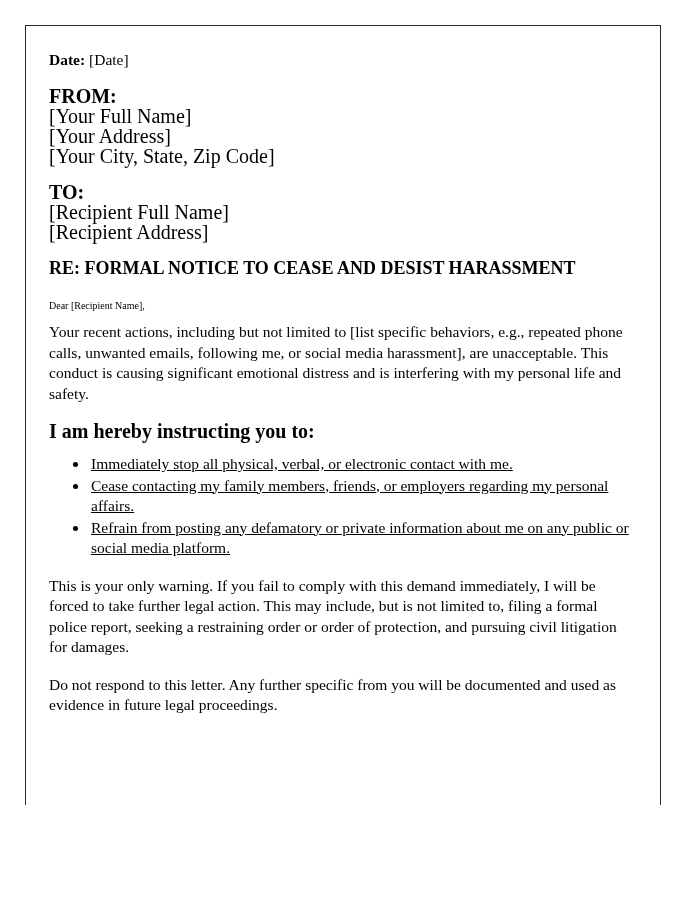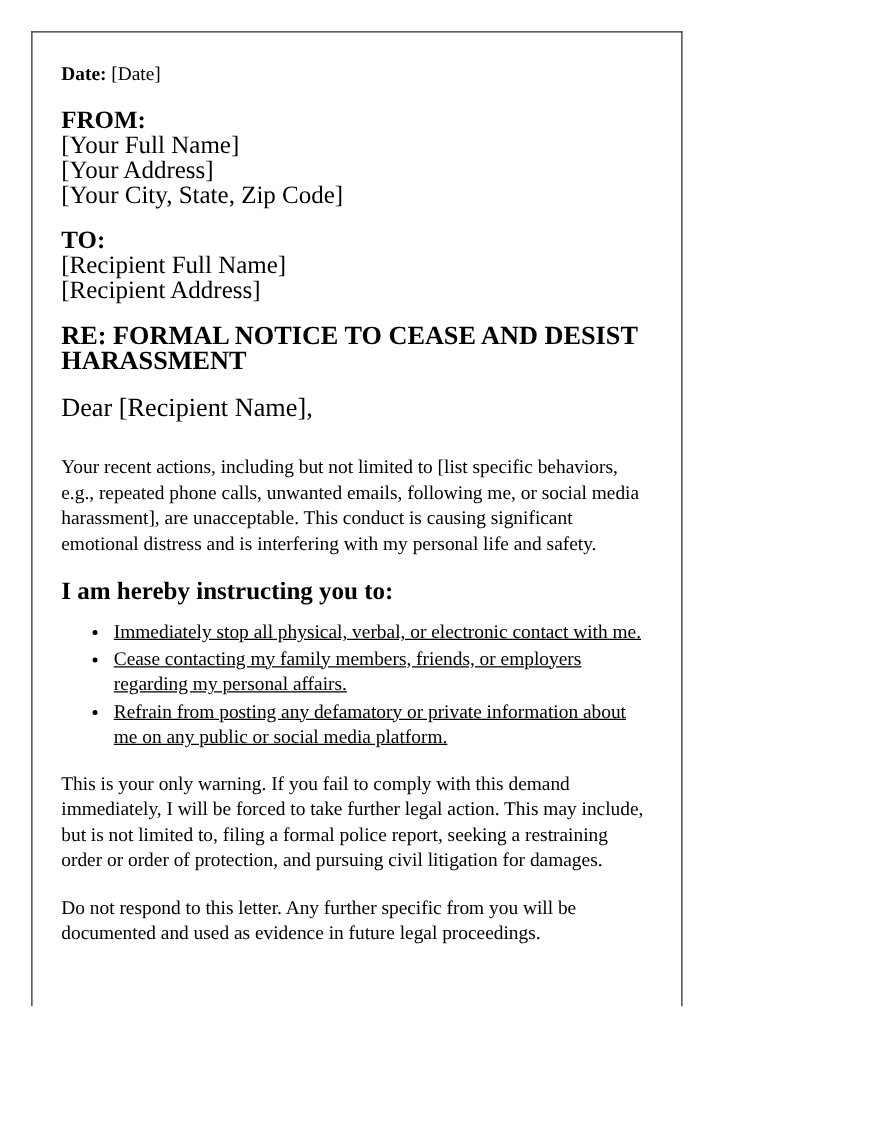--- a/index.html
+++ b/index.html
@@ -12,21 +12,21 @@
     height: 900px;
     font-family: "Liberation Serif", "DejaVu Serif", serif;
     color: #000000;
     overflow: hidden;
   }
 
   #page-frame {
     position: absolute;
     left: 25px;
     top: 25px;
-    width: 521px;
+    width: 636px;
     height: 780px;
     border-left: 1px solid #2b2b2b;
     border-right: 1px solid #2b2b2b;
     border-top: 1px solid #2b2b2b;
     border-bottom: none;
     background: #ffffff;
     box-sizing: border-box;
     overflow: hidden;
   }
 
@@ -47,30 +47,30 @@
   .bold {
     font-weight: bold;
   }
 
   .label-line {
     font-size: 15.5px;
     line-height: 20px;
   }
 
   .heading {
-    font-size: 21px;
+    font-size: 18px;
     font-weight: bold;
     line-height: 20px;
     margin: 0 0 18px 0;
   }
 
   .salutation {
-    font-size: 21px;
+    font-size: 10px;
     line-height: 20px;
-    margin: 0 0 28px 0;
+    margin: 0 0 6px 0;
   }
 
   .para {
     font-size: 15.5px;
     line-height: 20.5px;
     margin: 0 0 17px 0;
     text-align: left;
   }
 
   .instruct {

